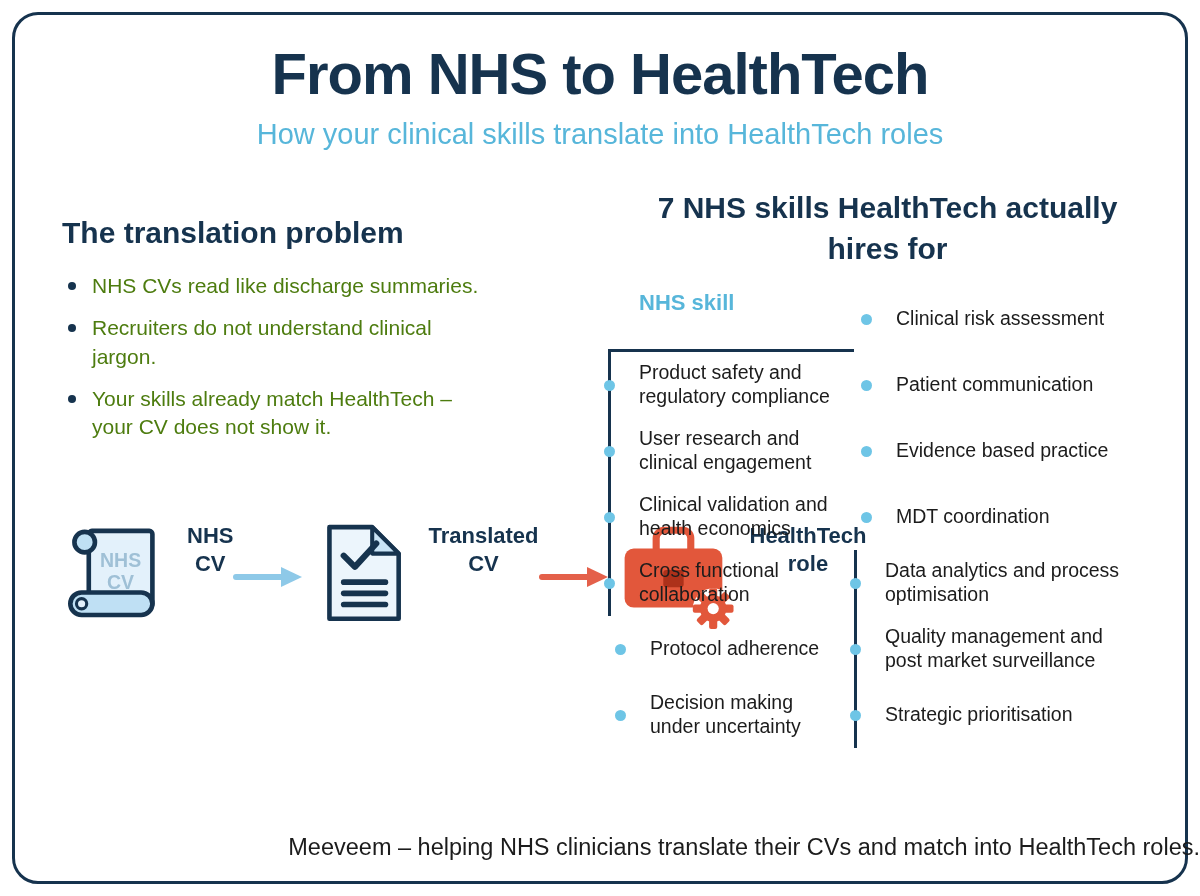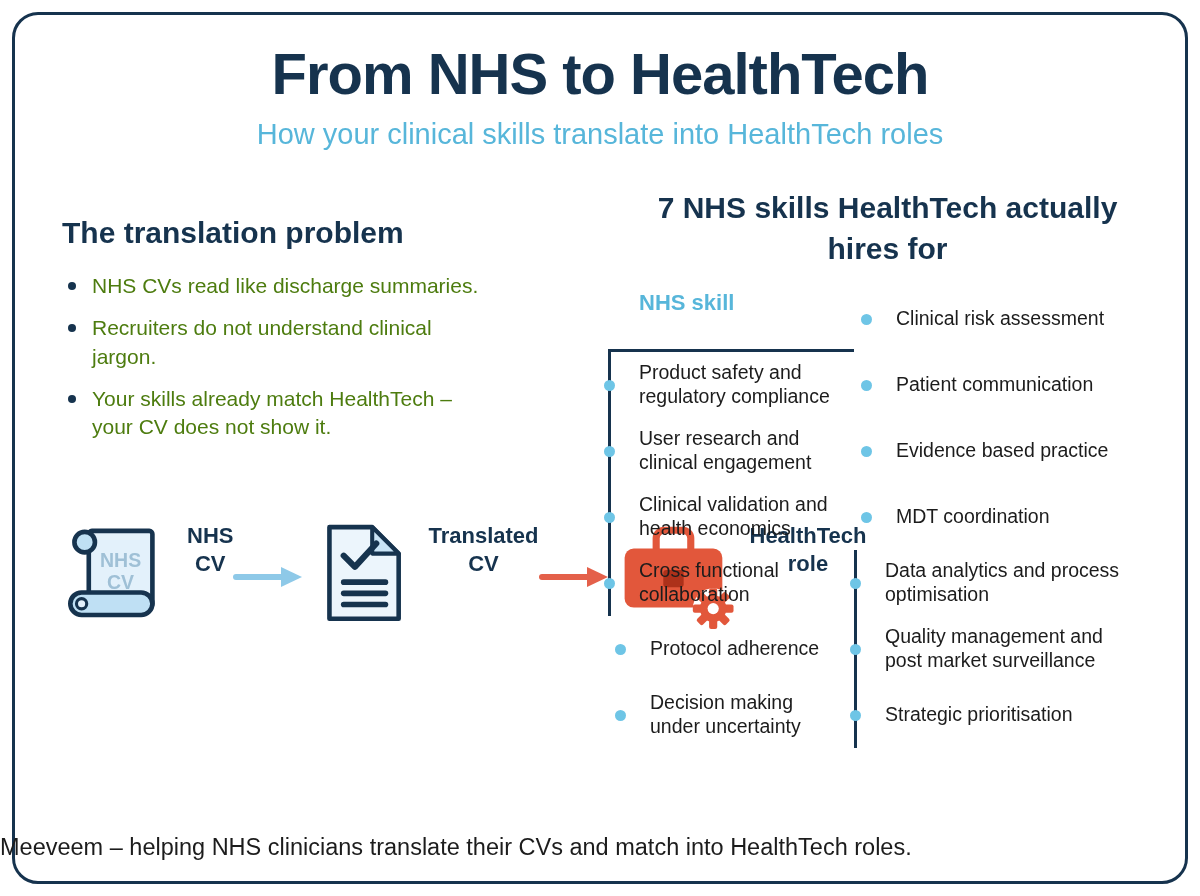--- a/index.html
+++ b/index.html
@@ -148,21 +148,21 @@
     border-radius: 50%;
     background: #6ec5e6;
     flex-shrink: 0;
   }
   .t-cell.col-ht .dot { margin-left: -7px; }
 
   
   .footer {
     position: absolute;
     top: 834px; left: 0; width: 100%;
-    text-align: left;
+    text-align: right;
     font-size: 23.5px;
     color: #1c1c1c;
   }
 </style>
 </head>
 <body>
 
 <div class="canvas">
   <div class="frame"></div>
 

